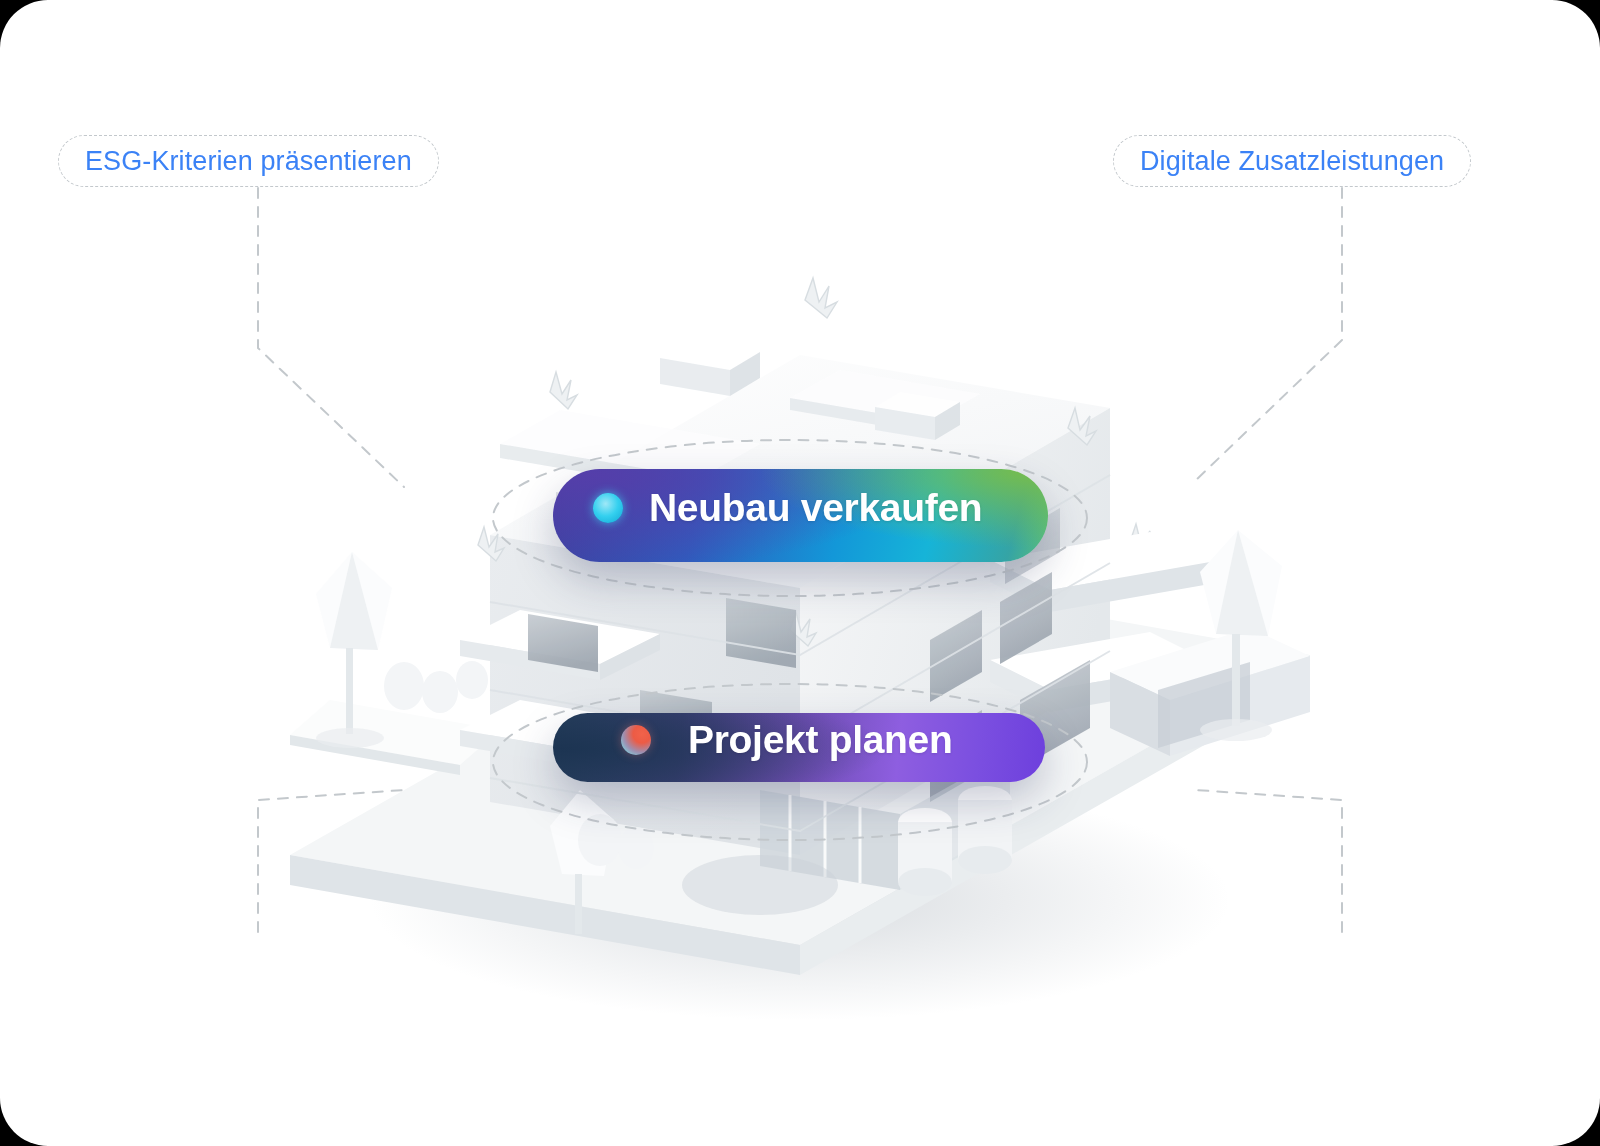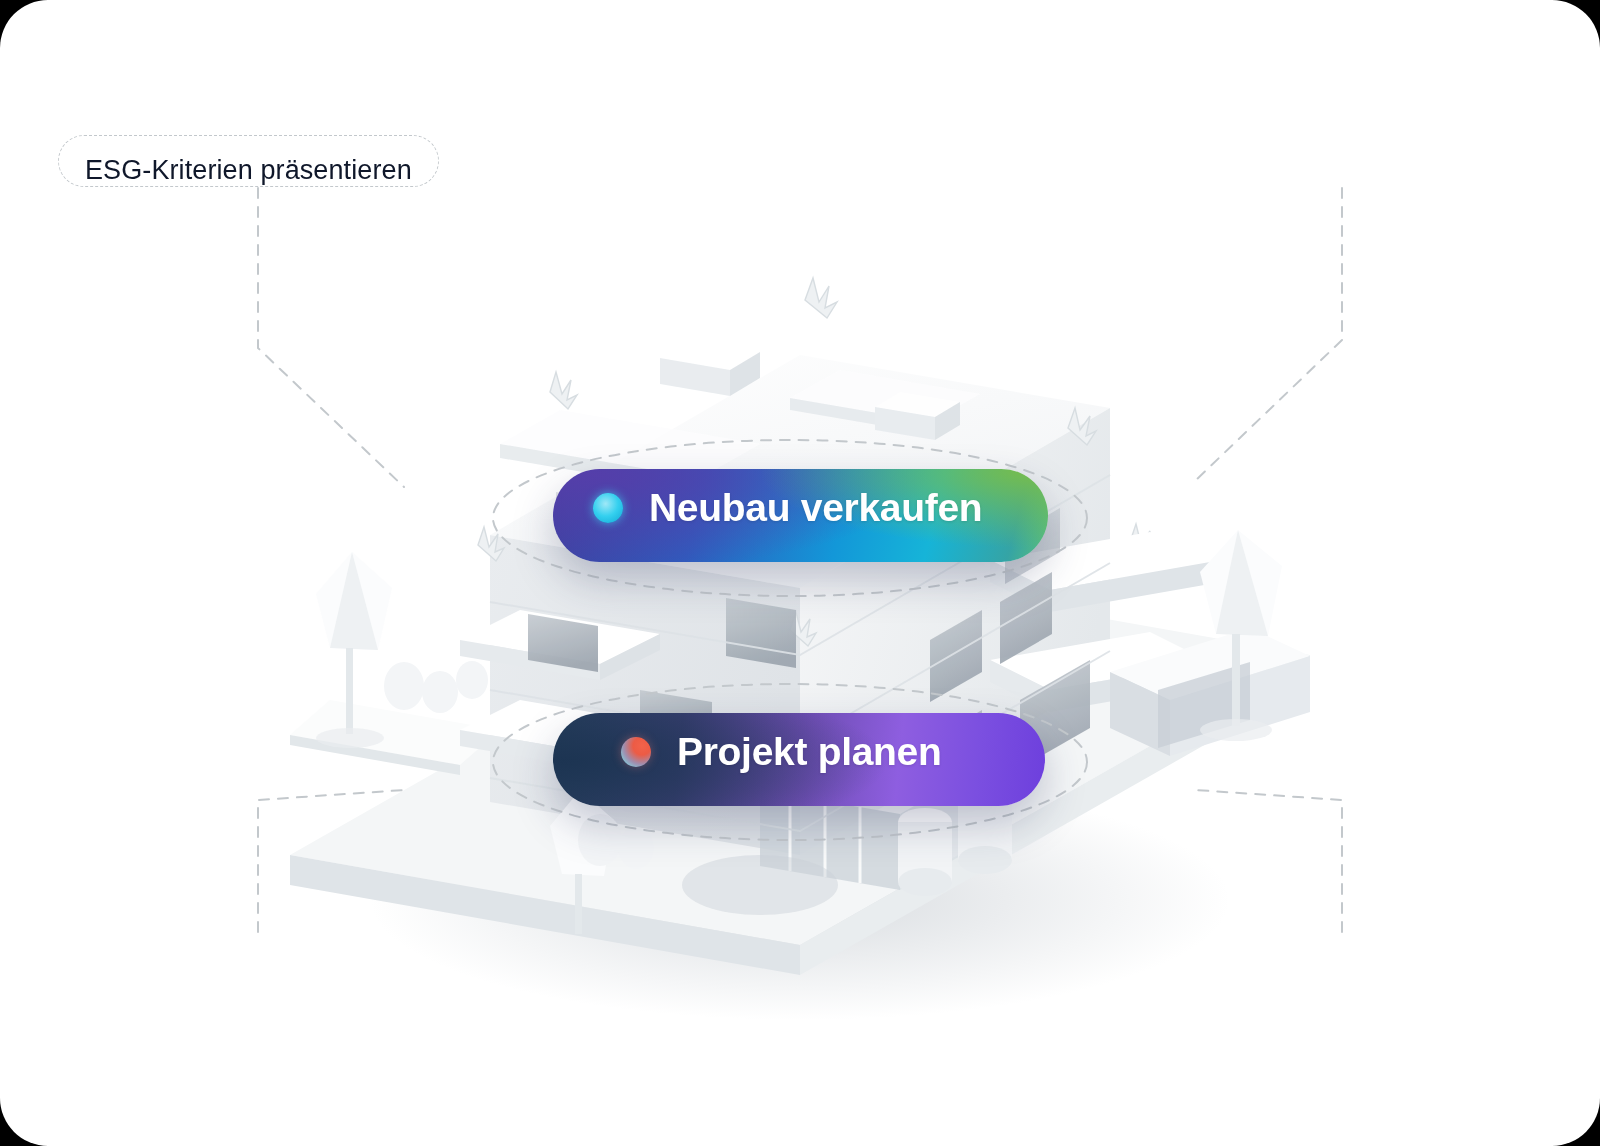--- a/index.html
+++ b/index.html
@@ -37,28 +37,28 @@
     left: 0; top: 0;
     width: 1600px;
     height: 1146px;
     pointer-events: none;
   }
 
   
   .tag-pill {
     position: absolute;
     display: flex;
-    align-items: flex-end;
+    align-items: center;
     justify-content: center;
     height: 52px;
     padding: 0 26px;
     border: 1.6px dashed #c3c8cc;
     border-radius: 30px;
     background: rgba(255,255,255,0.55);
-    color: #0f172a;
+    color: #3b82f6;
     font-size: 27px;
     font-weight: 400;
     letter-spacing: 0.1px;
     white-space: nowrap;
   }
   .tag-tl { left: 58px;  top: 135px; }
   .tag-tr { left: 1113px; top: 135px; }
   .tag-bl { left: 58px;  top: 938px; }
   .tag-br { left: 1140px; top: 938px; }
 
@@ -105,25 +105,26 @@
   #btn-neubau .btn-dot {
     background: radial-gradient(circle at 42% 36%, #9fe8f7 0%, #34d0ef 48%, #1fb8e0 78%, rgba(60,190,225,0.55) 100%);
     box-shadow: 0 0 10px rgba(60,205,240,0.75);
   }
 
   
   #btn-projekt {
     left: 553px;
     top: 713px;
     width: 492px;
-    height: 93px;
+    height: 69px;
     padding-left: 68px;
     background:
       radial-gradient(150% 200% at 2% 52%, rgba(28,52,82,0.98) 0%, rgba(28,52,82,0.0) 44%),
       linear-gradient(96deg, #27405c 0%, #3b3f73 26%, #6f4eb4 52%, #8e5ee0 70%, #7b4fe0 86%, #6d3fdd 100%);
+    gap: 11px;
   }
   #btn-projekt .btn-dot {
     background: radial-gradient(circle at 70% 30%, #f2624a 0%, #ec5b45 30%, #9f8fb0 62%, #7fd6e2 88%, #6fd3e3 100%);
     box-shadow: 0 0 10px rgba(200,110,110,0.45);
   }
 </style>
 </head>
 <body>
 
 <div id="stage">
@@ -307,20 +308,23 @@
 
       <path d="M258 932 L258 800 L404 790"></path>
 
       <path d="M1342 932 L1342 800 L1196 790"></path>
     </g>
   </svg>
 
   <div class="tag-pill tag-tl">
     <span>ESG-Kriterien präsentieren</span>
   </div>
+  <div class="tag-pill tag-tr">
+    <span>Digitale Zusatzleistungen</span>
+  </div>
 
   <button class="action-btn" id="btn-neubau">
     <span class="btn-dot"></span>
     <span class="btn-label">Neubau verkaufen</span>
   </button>
 
   <button class="action-btn" id="btn-projekt">
     <span class="btn-dot"></span>
     <span class="btn-label">Projekt planen</span>
   </button>

